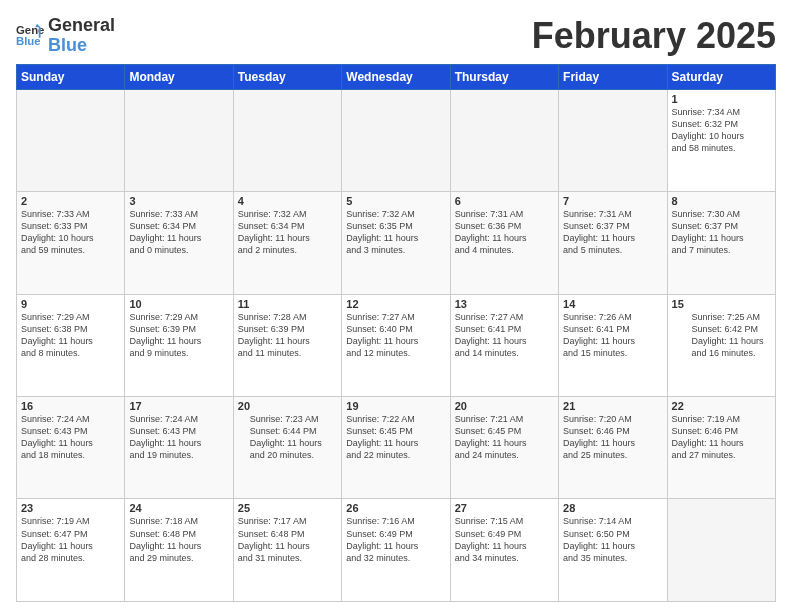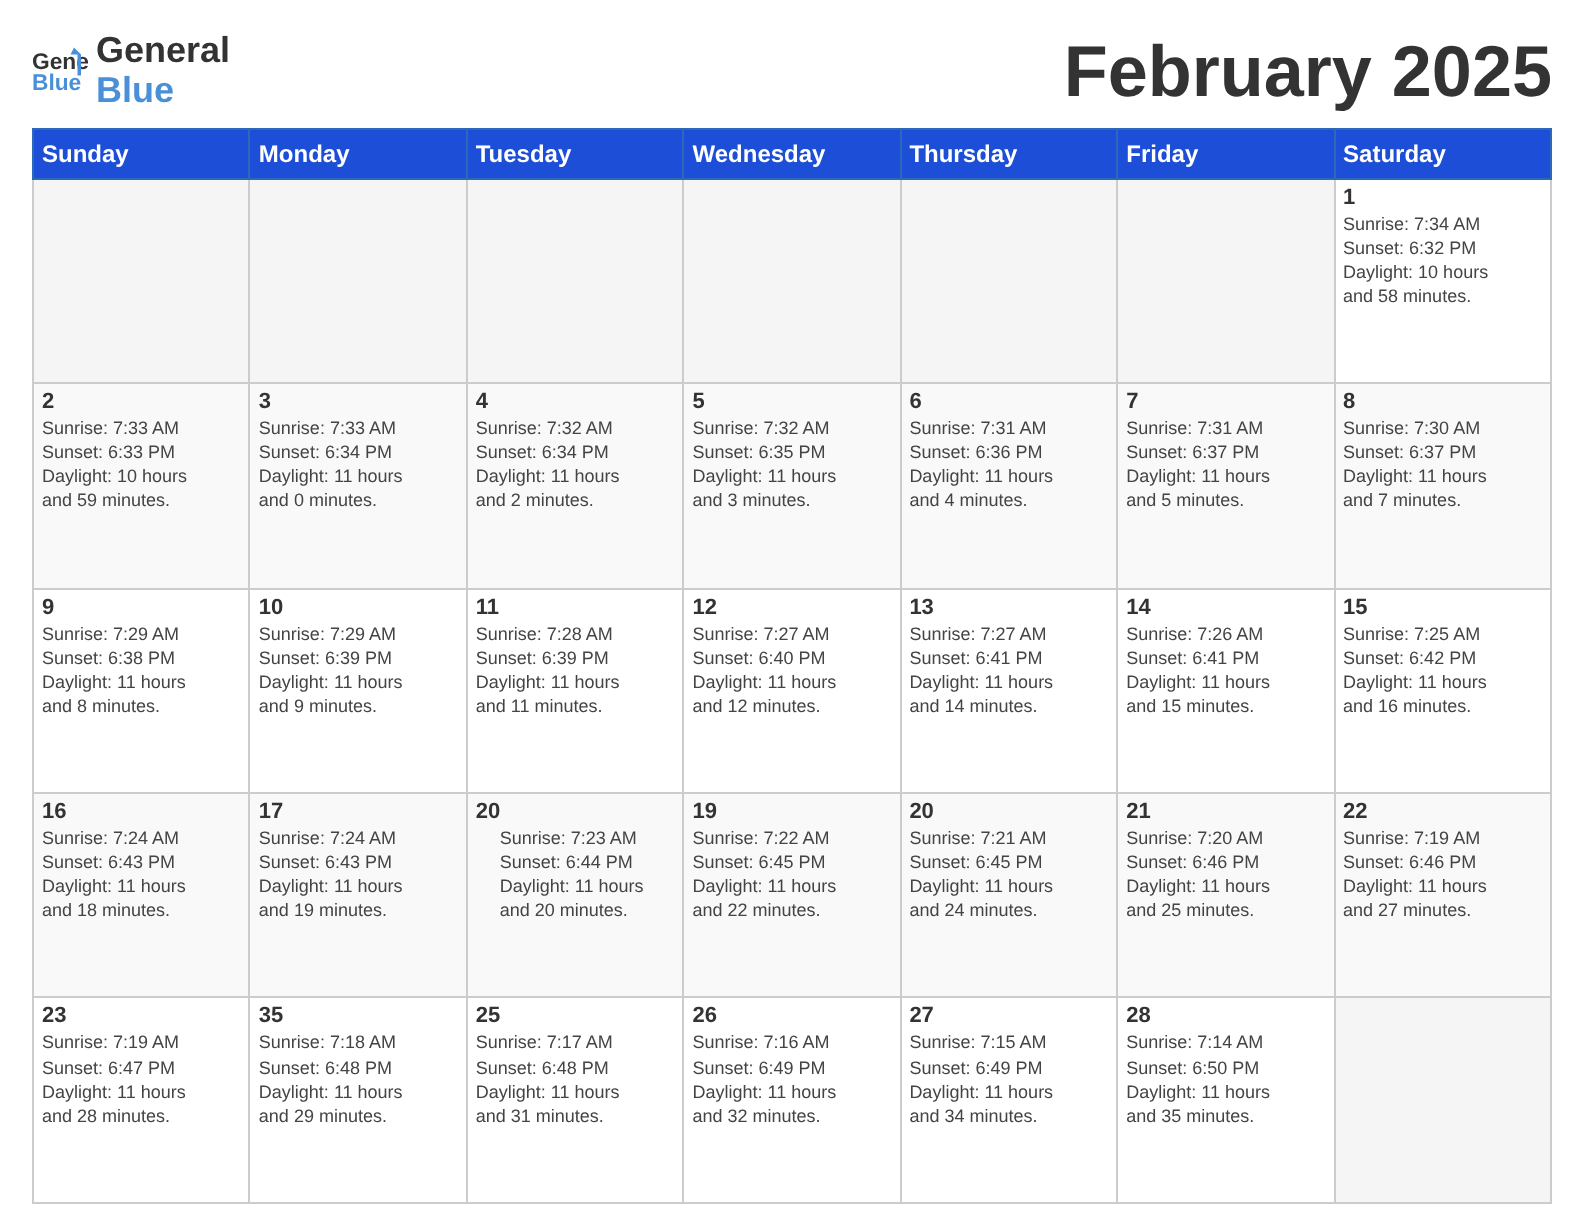--- a/index.html
+++ b/index.html
@@ -235,21 +235,21 @@
           </td>
           <td>
             <span class="day-num">14</span>
             <div class="day-info" style="white-space: pre-line;">Sunrise: 7:26 AM
 Sunset: 6:41 PM
 Daylight: 11 hours
 and 15 minutes.</div>
           </td>
           <td>
             <span class="day-num">15</span>
-            <div class="day-info" style="white-space: pre-line;">Sunrise: 7:25 AM
+            <div class="day-info" style="white-space: pre-line; margin-left: 20px;">Sunrise: 7:25 AM
 Sunset: 6:42 PM
 Daylight: 11 hours
 and 16 minutes.</div>
           </td>
         </tr>
         <tr>
           <td>
             <span class="day-num">16</span>
             <div class="day-info" style="white-space: pre-line;">Sunrise: 7:24 AM
 Sunset: 6:43 PM
@@ -301,21 +301,21 @@
         </tr>
         <tr>
           <td>
             <span class="day-num">23</span>
             <div class="day-info" style="white-space: pre-line;">Sunrise: 7:19 AM
 Sunset: 6:47 PM
 Daylight: 11 hours
 and 28 minutes.</div>
           </td>
           <td>
-            <span class="day-num">35</span>
+            <span class="day-num">24</span>
             <div class="day-info" style="white-space: pre-line;">Sunrise: 7:18 AM
 Sunset: 6:48 PM
 Daylight: 11 hours
 and 29 minutes.</div>
           </td>
           <td>
             <span class="day-num">25</span>
             <div class="day-info" style="white-space: pre-line;">Sunrise: 7:17 AM
 Sunset: 6:48 PM
 Daylight: 11 hours

